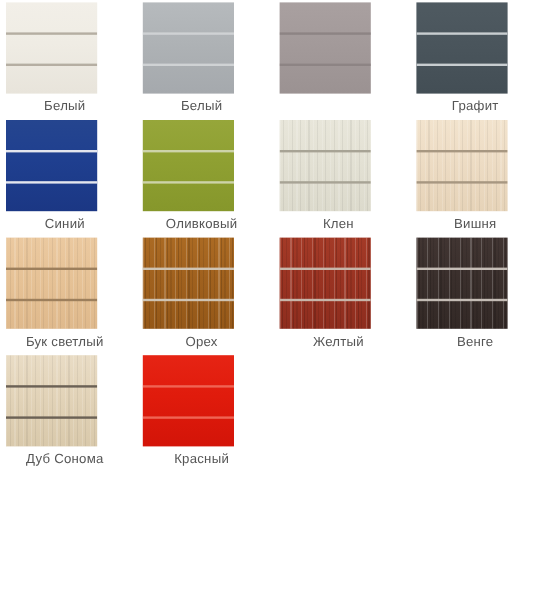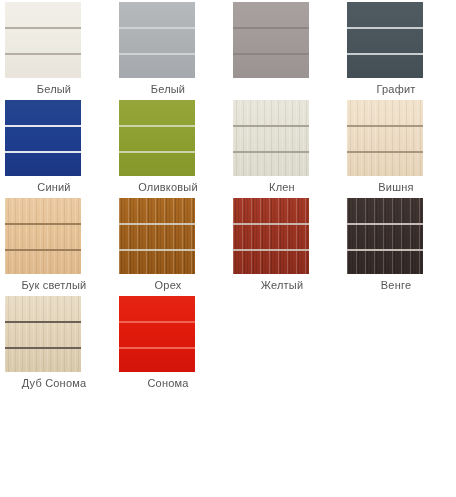--- a/index.html
+++ b/index.html
@@ -166,15 +166,15 @@
         <div class="seam a" style="background: rgb(107, 97, 85);"></div>
         <div class="seam b" style="background: rgb(107, 97, 85);"></div>
       </div>
       <div class="swatch-label">Дуб Сонома</div>
     </div>
     <div class="swatch-cell">
       <div class="swatch-tile" style="background: linear-gradient(rgb(230, 36, 20) 0%, rgb(224, 27, 12) 45%, rgb(211, 20, 8) 100%);">
         <div class="seam a" style="background: rgb(239, 100, 84);"></div>
         <div class="seam b" style="background: rgb(239, 100, 84);"></div>
       </div>
-      <div class="swatch-label">Сонома</div>
+      <div class="swatch-label">Красный</div>
     </div>
   </div>
 
 </body></html>

